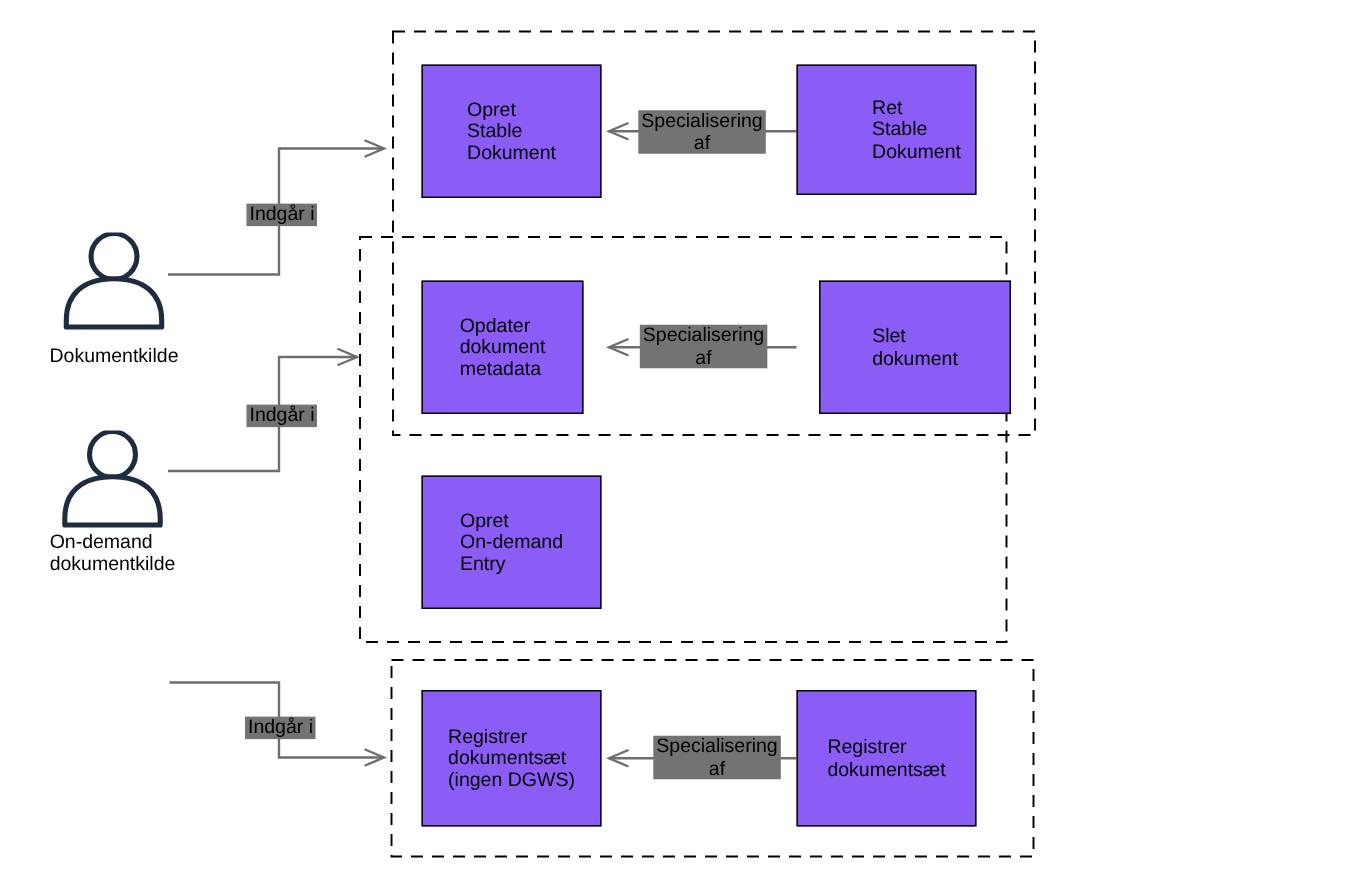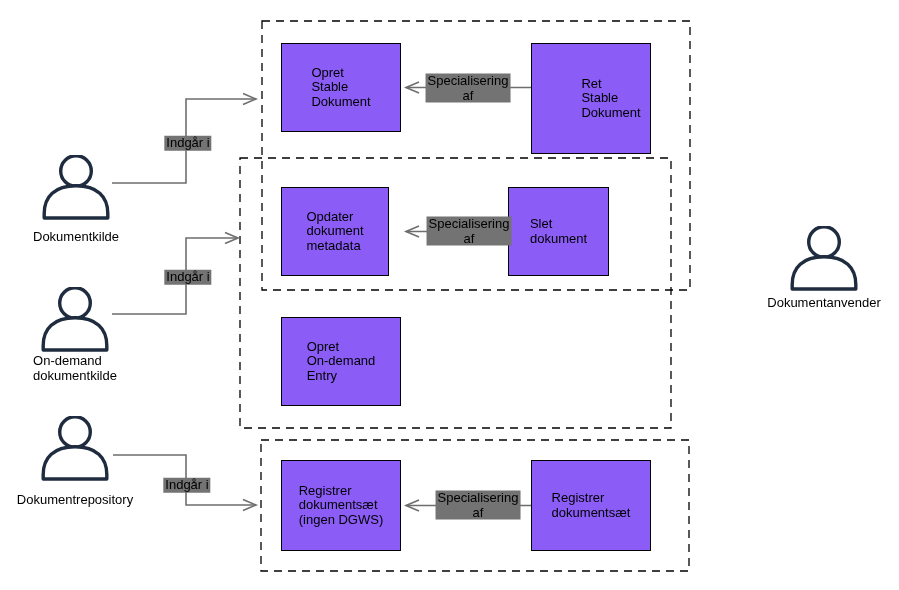--- a/index.html
+++ b/index.html
@@ -65,27 +65,27 @@
     </g>
     <g class="wire">
       <polyline points="531,505.5 406,505.5"></polyline>
       <path d="M419,500 L406,505.5 L419,511"></path>
     </g>
   </svg>
 
   <div class="usecase" style="left:281px; top:43px; width:120px; height:89px;">Opret
 Stable
 Dokument</div>
-  <div class="usecase" style="left:531px; top:43px; width:120px; height:111px;padding-left:40px;">Ret
+  <div class="usecase" style="left:531px; top:43px; width:120px; height:87px;padding-left:40px;">Ret
 Stable
 Dokument</div>
   <div class="usecase" style="left:281px; top:187px; width:108px; height:89px;">Opdater
 dokument
 metadata</div>
-  <div class="usecase" style="left:508px; top:187px; width:101px; height:89px;">Slet
+  <div class="usecase" style="left:546px; top:187px; width:128px; height:89px;">Slet
 dokument</div>
   <div class="usecase" style="left:281px; top:317px; width:120px; height:89px;">Opret
 On-demand
 Entry</div>
   <div class="usecase" style="left:281px; top:460px; width:120px; height:91px;">Registrer
 dokumentsæt
 (ingen DGWS)</div>
   <div class="usecase" style="left:531px; top:460px; width:120px; height:91px;">Registrer
 dokumentsæt</div>
 
@@ -109,29 +109,15 @@
 
   <div class="actor" style="left:41px; top:287px; width:68px; height:100px;">
     <svg class="actor-icon" width="68" height="66" viewBox="0 0 68 66">
       <circle class="stroke" cx="34" cy="16" r="15.3"></circle>
       <path class="stroke" stroke-linejoin="round" d="M2.2,63 L2.2,58.5 C2.2,41.5 13,30.8 34,30.8 C55,30.8 65.8,41.5 65.8,58.5 L65.8,63 Z"></path>
     </svg>
     <div class="actor-label" style="top:66px;">On-demand
 dokumentkilde</div>
   </div>
 
-  <div class="actor" style="left:41px; top:416px; width:68px; height:95px;">
-    <svg class="actor-icon" width="68" height="66" viewBox="0 0 68 66">
-      <circle class="stroke" cx="34" cy="16" r="15.3"></circle>
-      <path class="stroke" stroke-linejoin="round" d="M2.2,63 L2.2,58.5 C2.2,41.5 13,30.8 34,30.8 C55,30.8 65.8,41.5 65.8,58.5 L65.8,63 Z"></path>
-    </svg>
-    <div class="actor-label" style="top:76px;">Dokumentrepository</div>
-  </div>
 
-  <div class="actor" style="left:790px; top:226px; width:68px; height:95px;">
-    <svg class="actor-icon" width="68" height="66" viewBox="0 0 68 66">
-      <circle class="stroke" cx="34" cy="16" r="15.3"></circle>
-      <path class="stroke" stroke-linejoin="round" d="M2.2,63 L2.2,58.5 C2.2,41.5 13,30.8 34,30.8 C55,30.8 65.8,41.5 65.8,58.5 L65.8,63 Z"></path>
-    </svg>
-    <div class="actor-label" style="top:69px;">Dokumentanvender</div>
-  </div>
 
 </div>
 
 </body></html>

